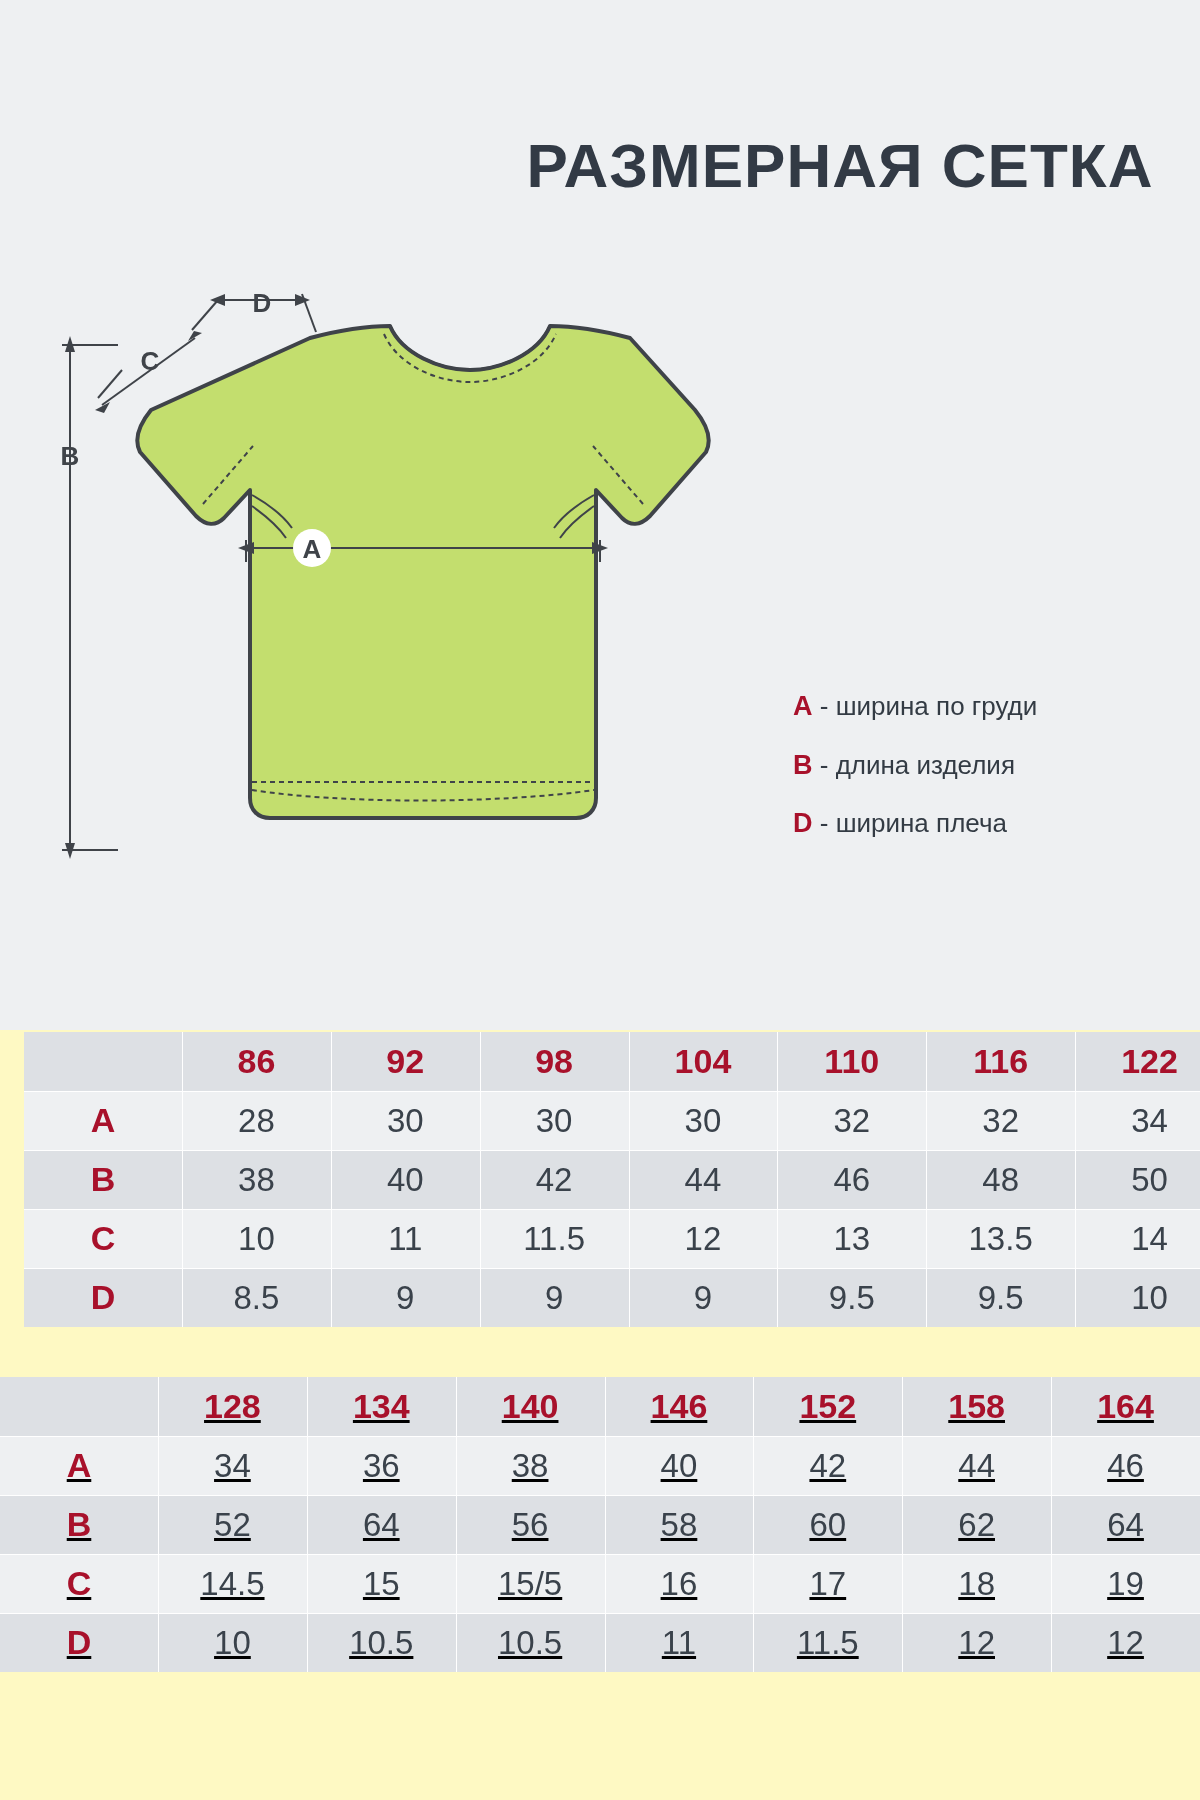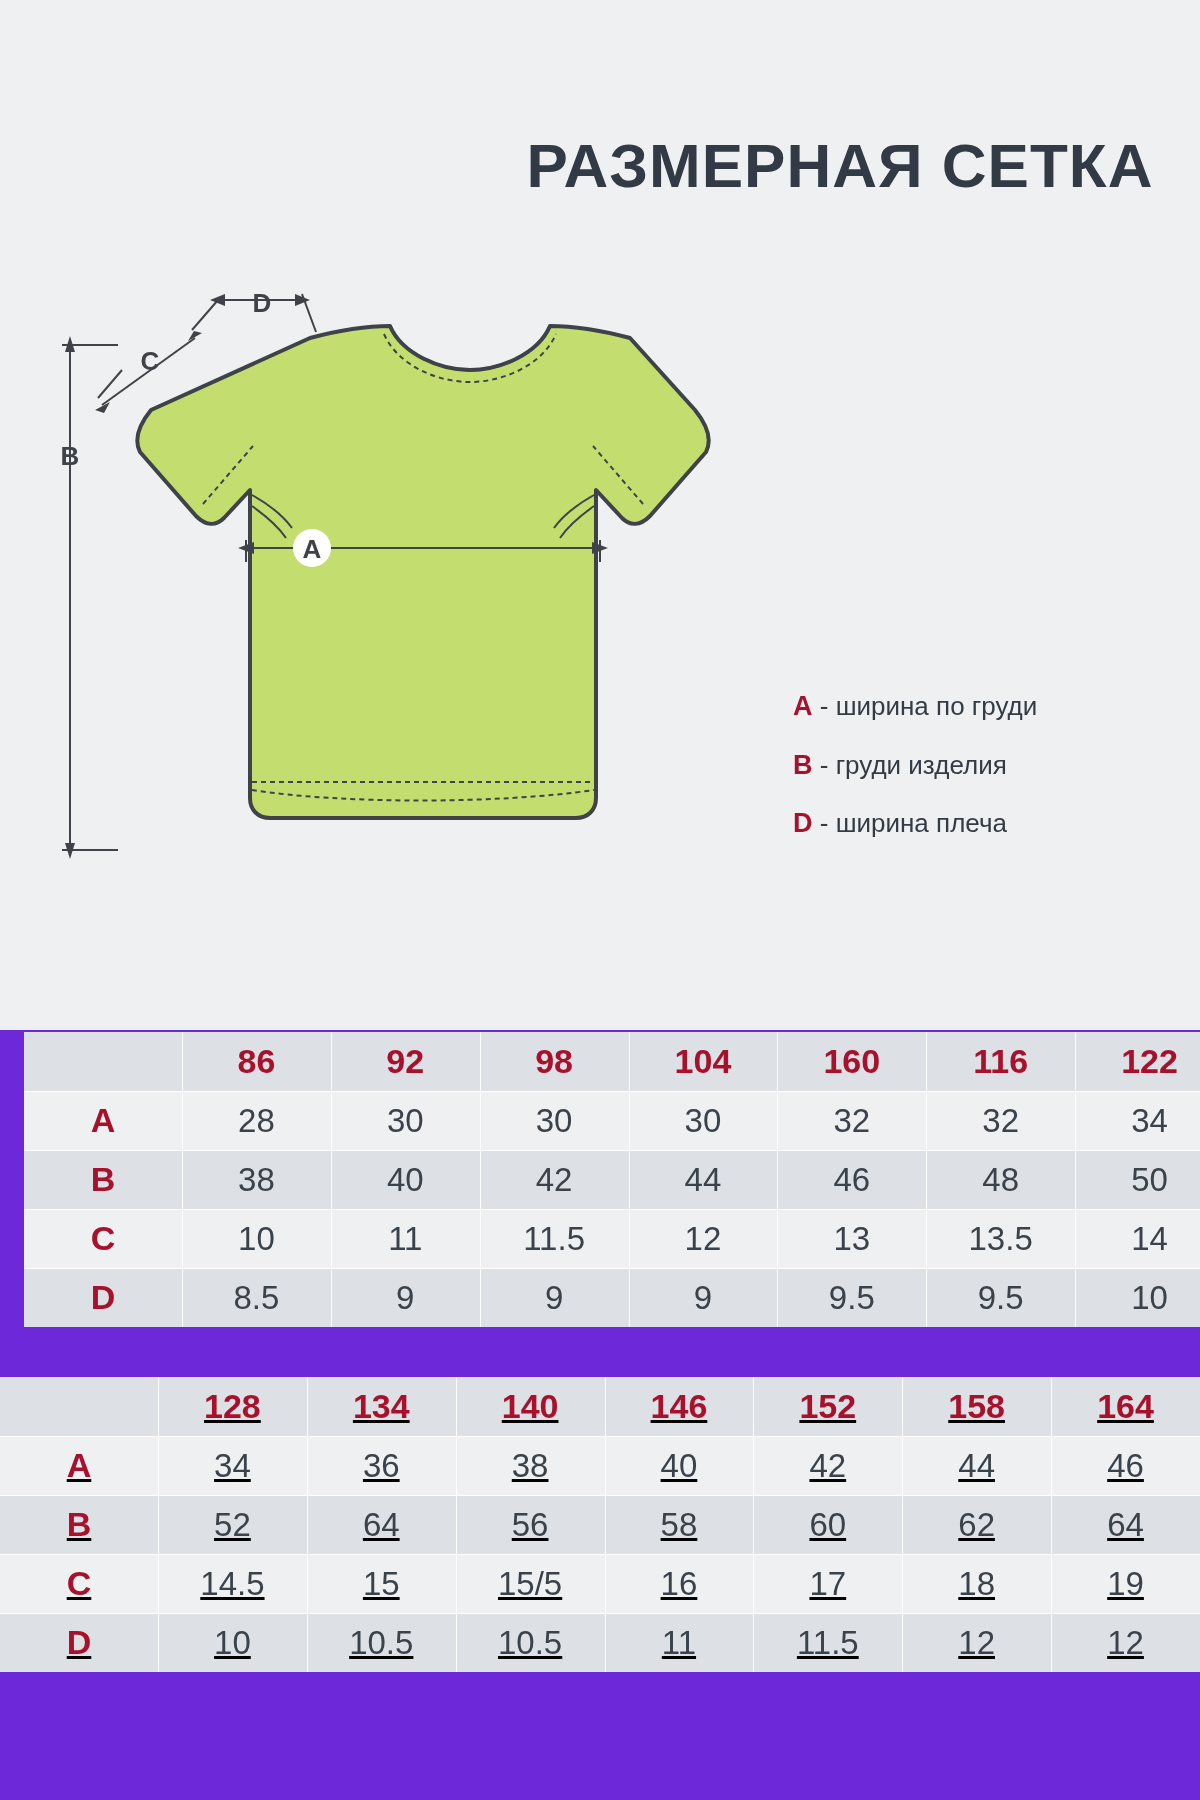--- a/index.html
+++ b/index.html
@@ -10,21 +10,21 @@
     width: 1200px;
     height: 1800px;
     background: #ffffff;
     font-family: "Liberation Sans", sans-serif;
     overflow: hidden;
   }
   #page {
     position: relative;
     width: 1200px;
     height: 1800px;
-    background: #6d28d9;
+    background: #fef9c3;
   }
   
   #top-panel {
     position: absolute;
     left: 0;
     top: 0;
     width: 1200px;
     height: 1030px;
     background: #eef0f2;
   }
@@ -207,21 +207,21 @@
 
     <div id="legend">
       <div class="row">
         <span class="lk">A</span>
         <span>-</span>
         <span>ширина по груди</span>
       </div>
       <div class="row">
         <span class="lk">B</span>
         <span>-</span>
-        <span>груди изделия</span>
+        <span>длина изделия</span>
       </div>
       <div class="row">
         <span class="lk">D</span>
         <span>-</span>
         <span>ширина плеча</span>
       </div>
     </div>
   </div>
 
   <div class="table-wrap" id="table1">
@@ -236,21 +236,21 @@
           <col>
           <col>
       </colgroup>
       <tbody>
         <tr class="hdr dark">
           <td class="rl"></td>
           <td>86</td>
           <td>92</td>
           <td>98</td>
           <td>104</td>
-          <td>160</td>
+          <td>110</td>
           <td>116</td>
           <td>122</td>
         </tr>
         <tr class="light">
           <td class="rl">A</td>
           <td>28</td>
           <td>30</td>
           <td>30</td>
           <td>30</td>
           <td>32</td>

